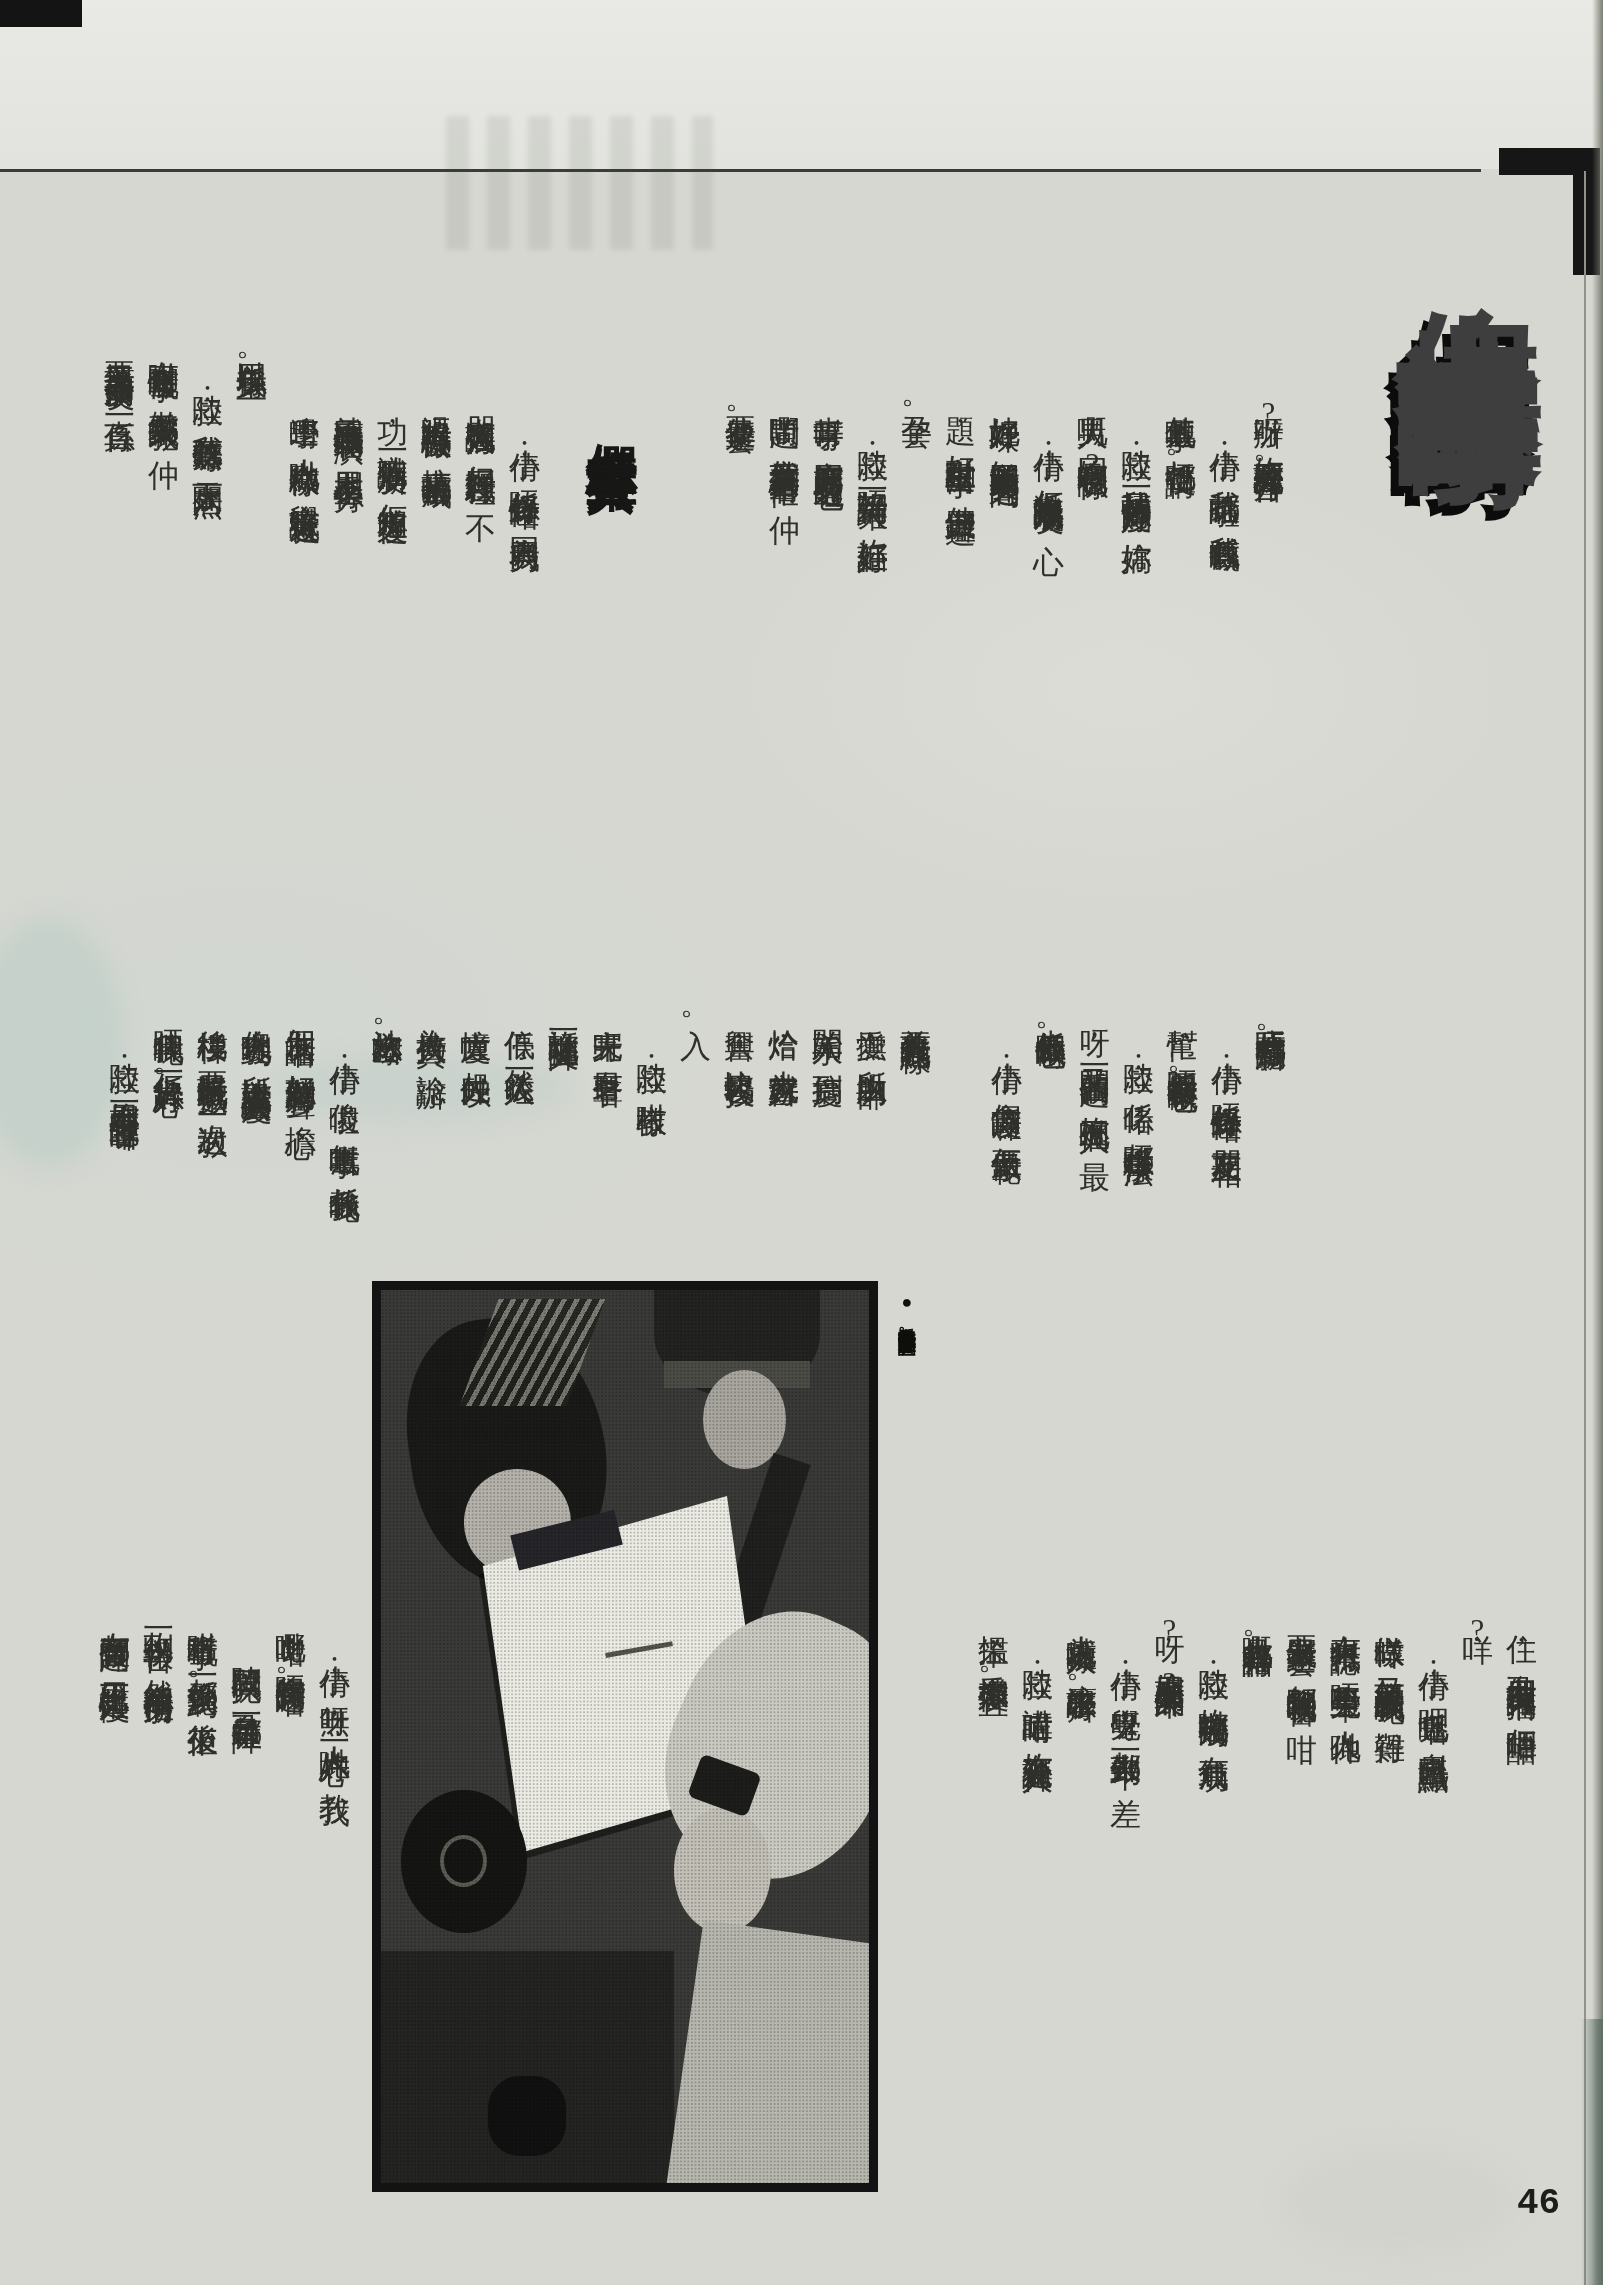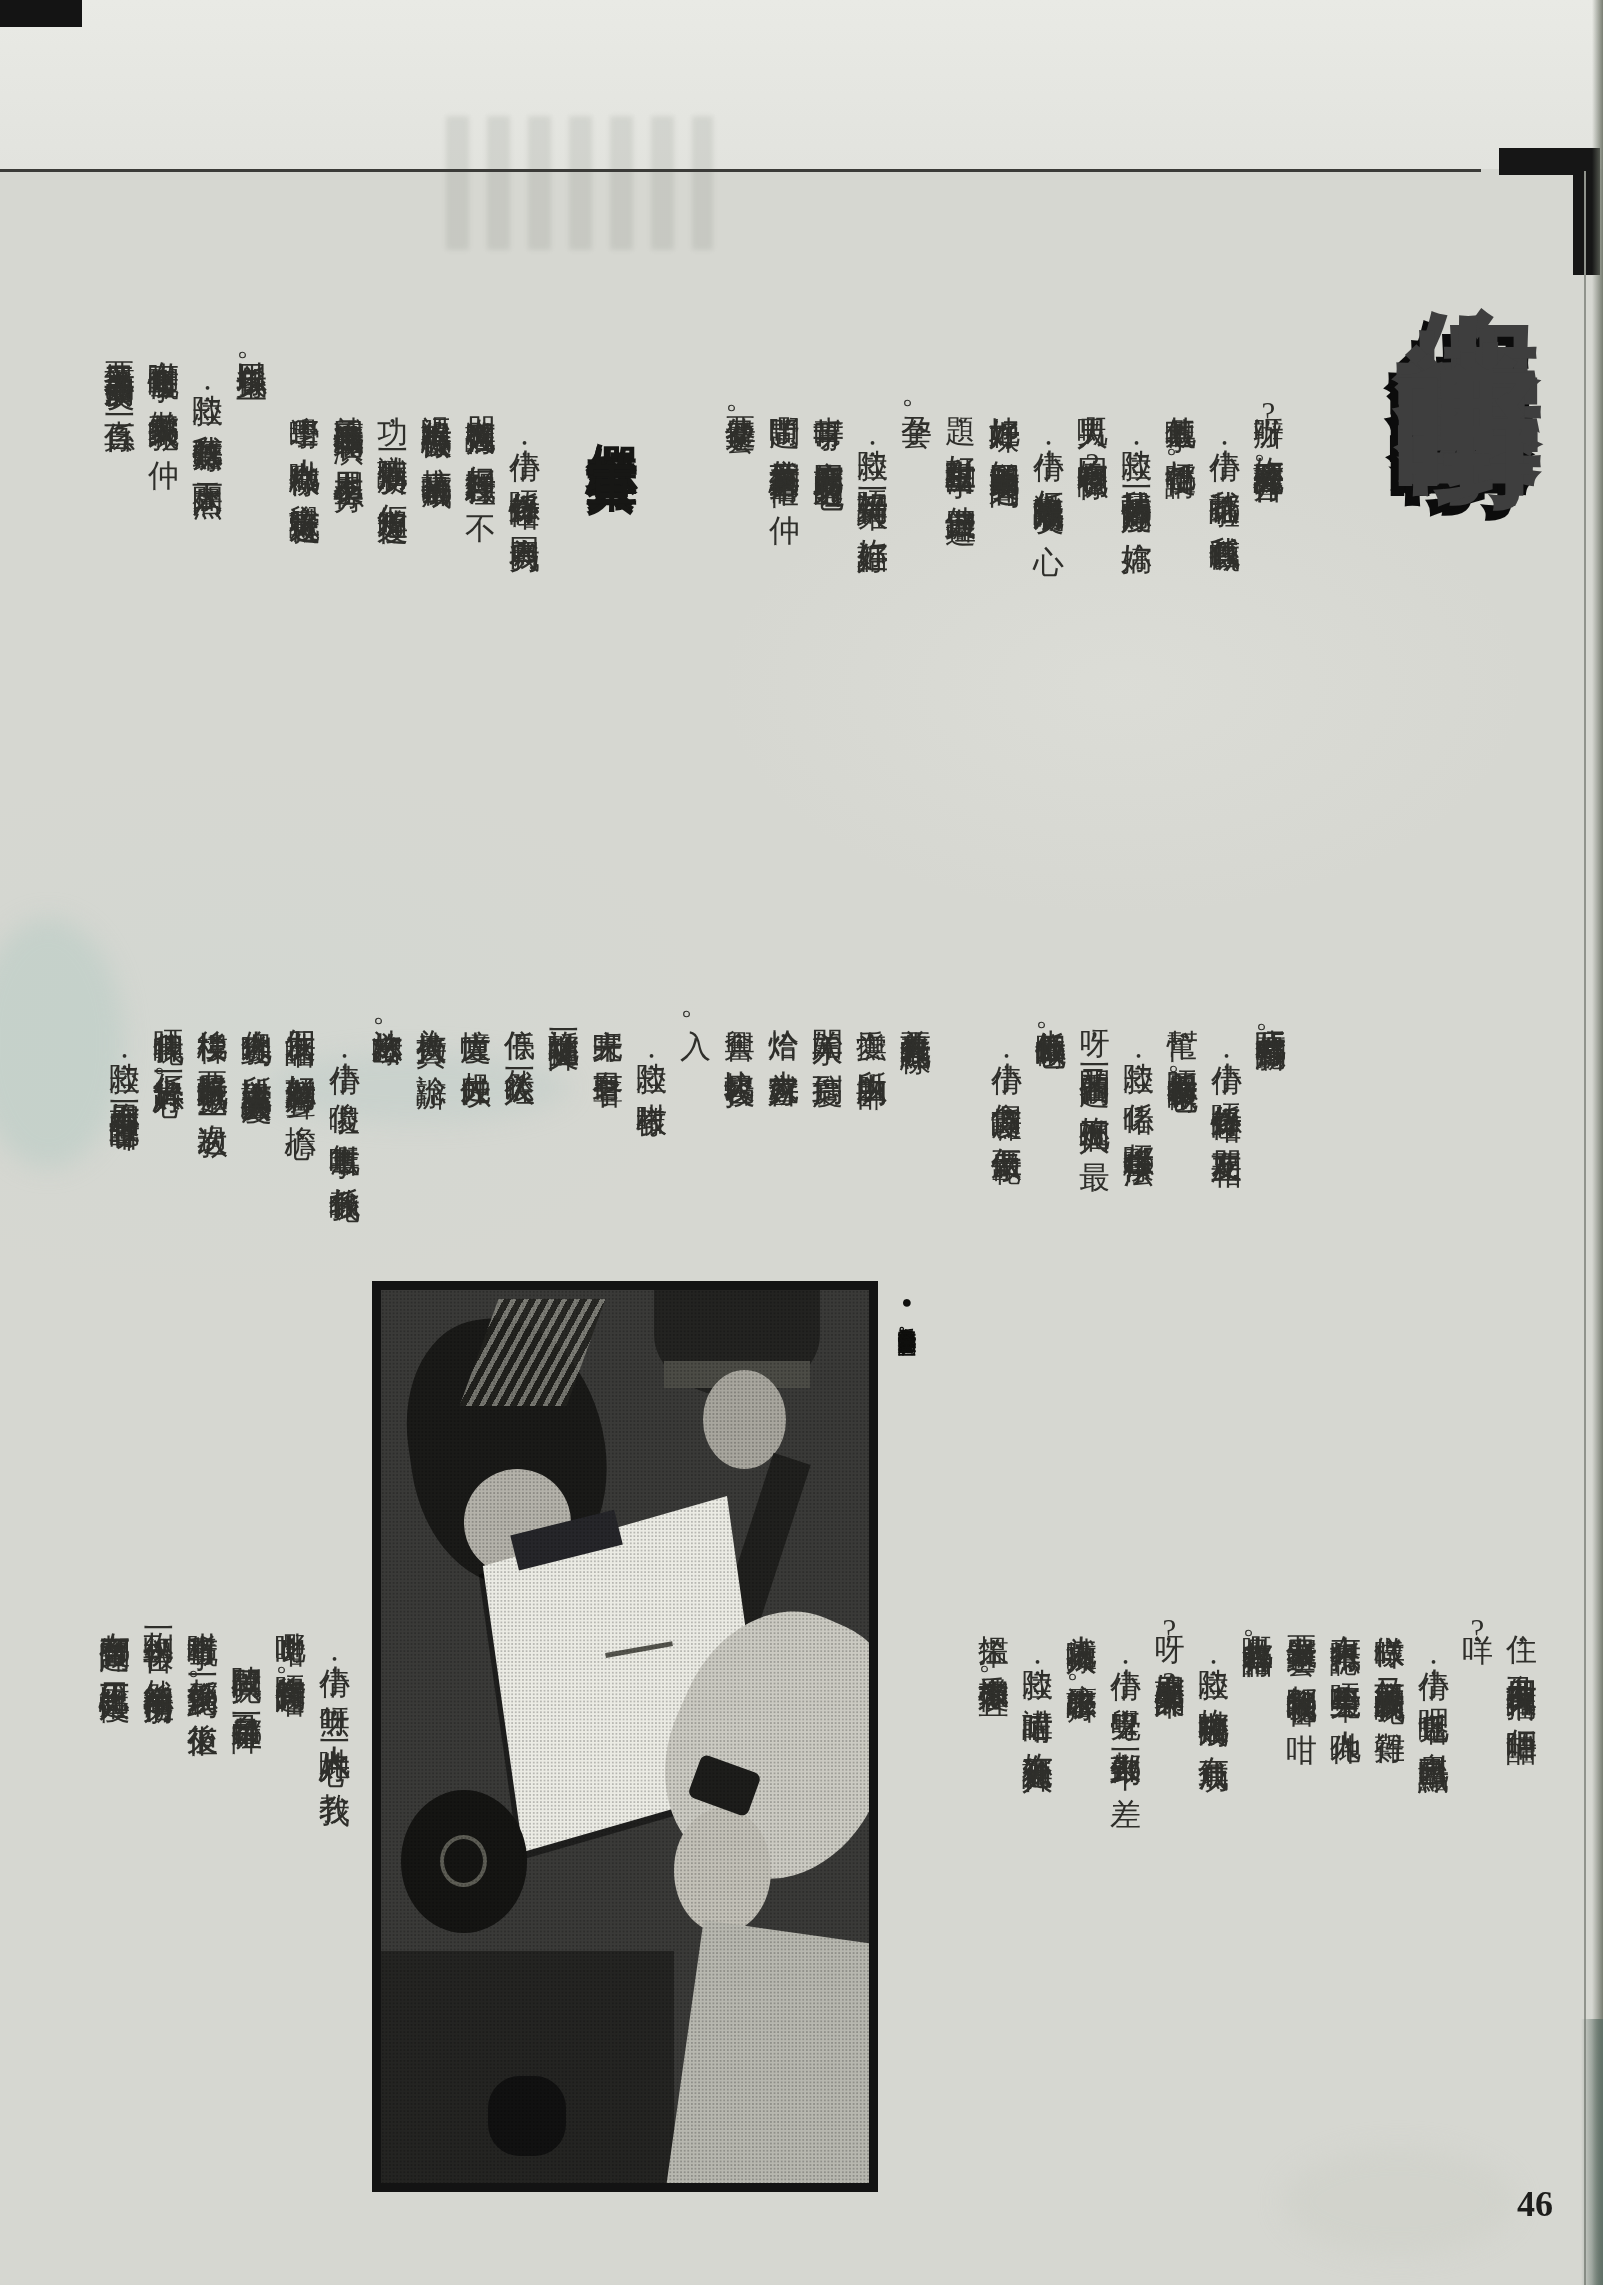--- a/index.html
+++ b/index.html
@@ -50,21 +50,21 @@
     position:absolute;left:560px;top:403px;width:77px;height:499px;
     writing-mode:vertical-rl;text-orientation:upright;
     font-size:51px;font-weight:700;letter-spacing:2.7px;line-height:1;color:#171715;
   }
   .caption{
     position:absolute;left:882px;top:1292px;width:39px;height:285px;
     writing-mode:vertical-rl;text-orientation:upright;
     font-size:18px;font-weight:700;letter-spacing:0.9px;line-height:1.6;color:#0f0f0d;
   }
   .pageno{position:absolute;left:1517px;top:2183px;font-size:36px;font-weight:700;color:#1d1d1b;
-    font-family:Liberation Serif, serif;}
+    font-family:Liberation Mono, monospace;}
 
   .photo{position:absolute;left:372px;top:1281px;width:488px;height:893px;
     border:9px solid #131313;background:#3a3a38;overflow:hidden;}
   .ph{position:absolute;}
   .ph-woman-hair{left:6%;top:3%;width:40%;height:30%;background:#1a1a18;border-radius:45% 55% 50% 50%;transform:rotate(-8deg);}
   .ph-hair-spikes{left:20%;top:1%;width:22%;height:12%;
     background:repeating-linear-gradient(100deg,#8d8d85 0 5.3px,#23231f 5.3px 12.5px);
     transform:skewX(-20deg);opacity:.8;}
   .ph-hand{left:17%;top:20%;width:22%;height:12%;background:#b4b2aa;border-radius:50%;transform:rotate(-18deg);}
   .ph-clipboard{left:24%;top:27%;width:52%;height:32%;background:#ebebe4;transform:rotate(-16deg) skewX(-8deg);

